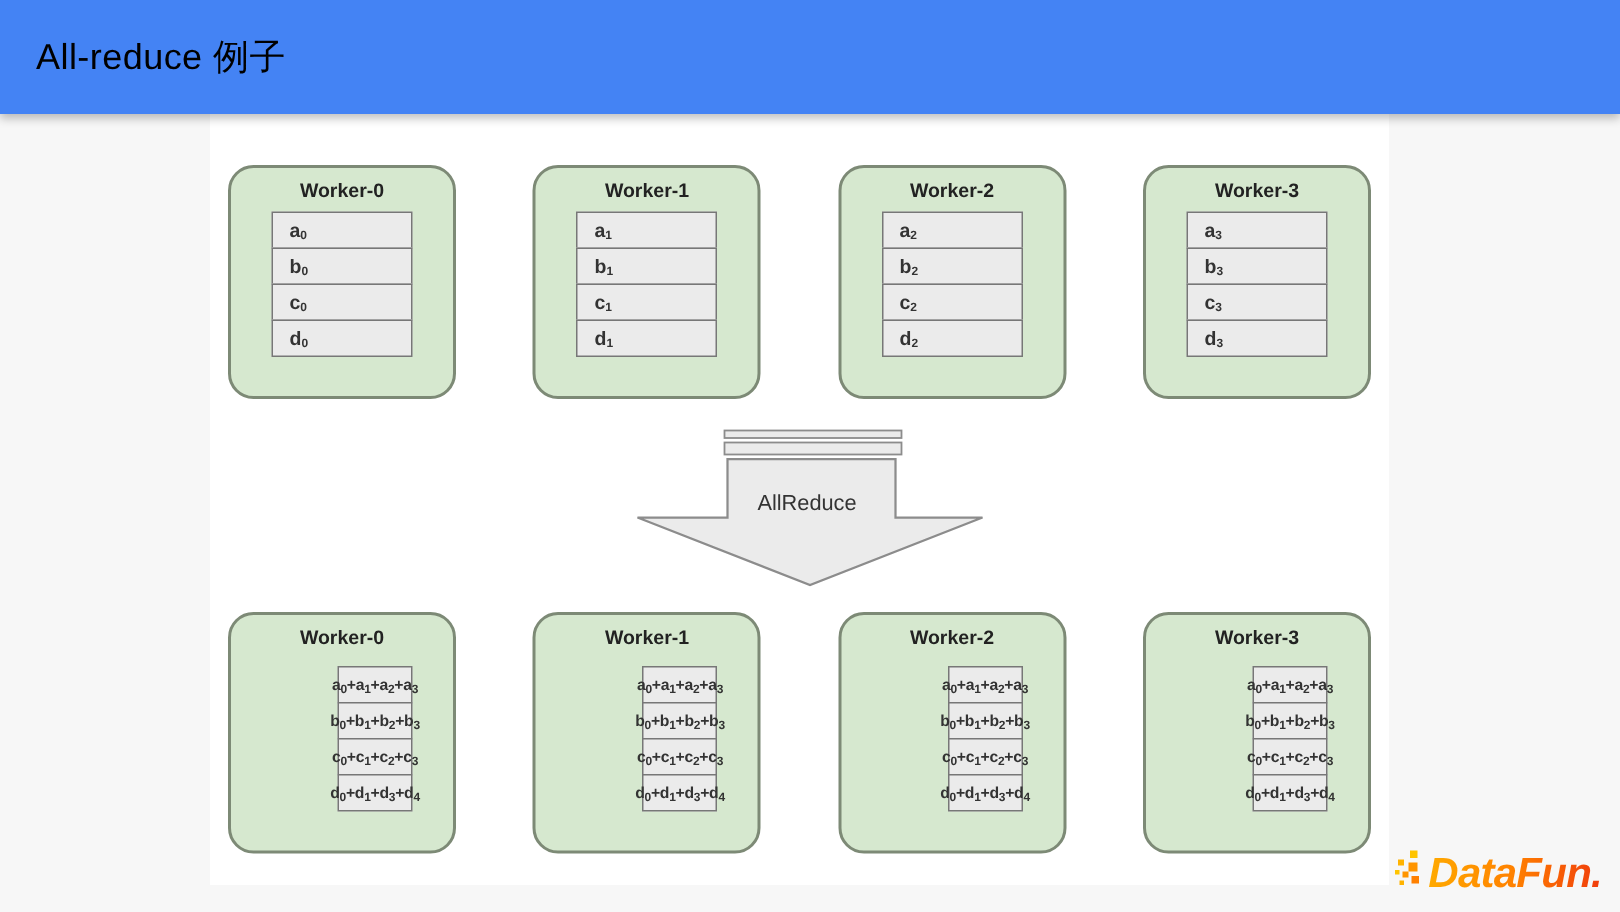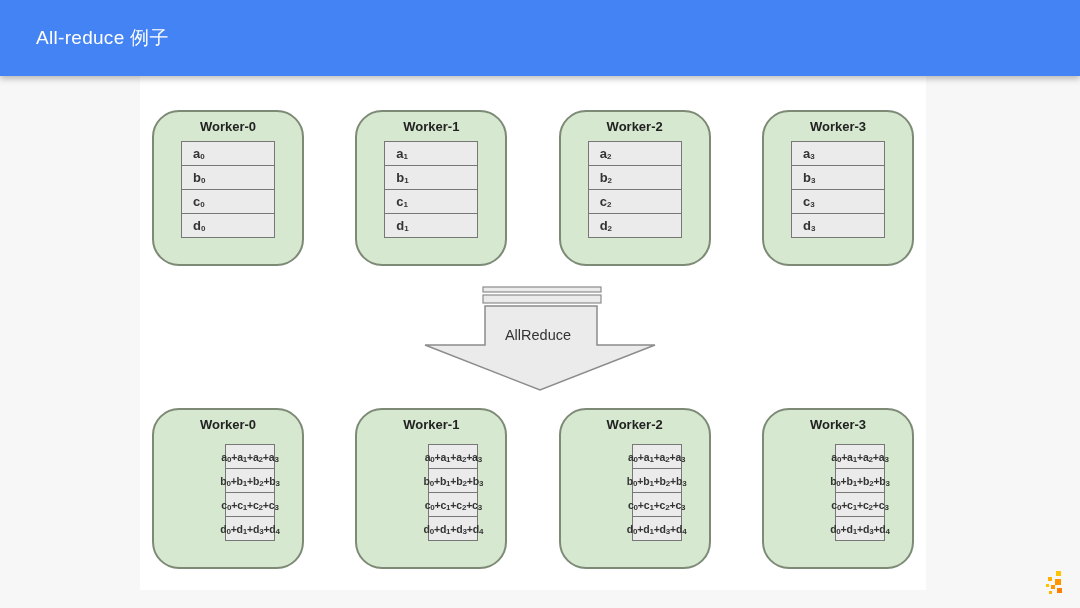--- a/index.html
+++ b/index.html
@@ -20,24 +20,24 @@
     position: absolute;
     left: 0; top: 0;
     width: 1080px; height: 76px;
     background: #4483f4;
     box-shadow: 0 3px 6px rgba(0,0,0,0.25);
     z-index: 5;
     display: flex;
     align-items: center;
   }
   .header-title {
-    color: #ffffff;
-    font-size: 19px;
+    color: #000000;
+    font-size: 24px;
     font-weight: 400;
-    padding-left: 36px;
+    padding-left: 24px;
     letter-spacing: 0.3px;
   }
 
   
   .slide {
     position: absolute;
     left: 140px; top: 76px;
     width: 786px; height: 514px;
     background: #ffffff;
   }
@@ -52,21 +52,21 @@
   }
   .workers-row.top { top: 34px; }
   .workers-row.bottom { top: 332px; }
 
   .worker-box {
     width: 152px;
     height: 156px;
     box-sizing: border-box;
     background: #d6e8cf;
     border: 2px solid #7d8a76;
-    border-radius: 27px;
+    border-radius: 17px;
   }
   .workers-row.bottom .worker-box { height: 161px; }
 
   .worker-title {
     text-align: center;
     font-size: 13px;
     font-weight: bold;
     color: #222222;
     margin-top: 7px;
   }
@@ -237,13 +237,14 @@
 <div class="logo">
   <svg class="logo-squares" width="20" height="28" viewBox="0 0 20 28">
     <rect x="10" y="1" width="5" height="5" fill="#ffc400"></rect>
     <rect x="2" y="7" width="4" height="4" fill="#ffb300"></rect>
     <rect x="9" y="9" width="6" height="6" fill="#ff9500"></rect>
     <rect x="0" y="14" width="3" height="3" fill="#ffc400"></rect>
     <rect x="5" y="15" width="4" height="4" fill="#ff9500"></rect>
     <rect x="11" y="18" width="5" height="5" fill="#ff8000"></rect>
     <rect x="3" y="21" width="3" height="3" fill="#ffb300"></rect>
   </svg>
+  <span class="logo-text">DataFun.</span>
 </div>
 
 </body></html>

